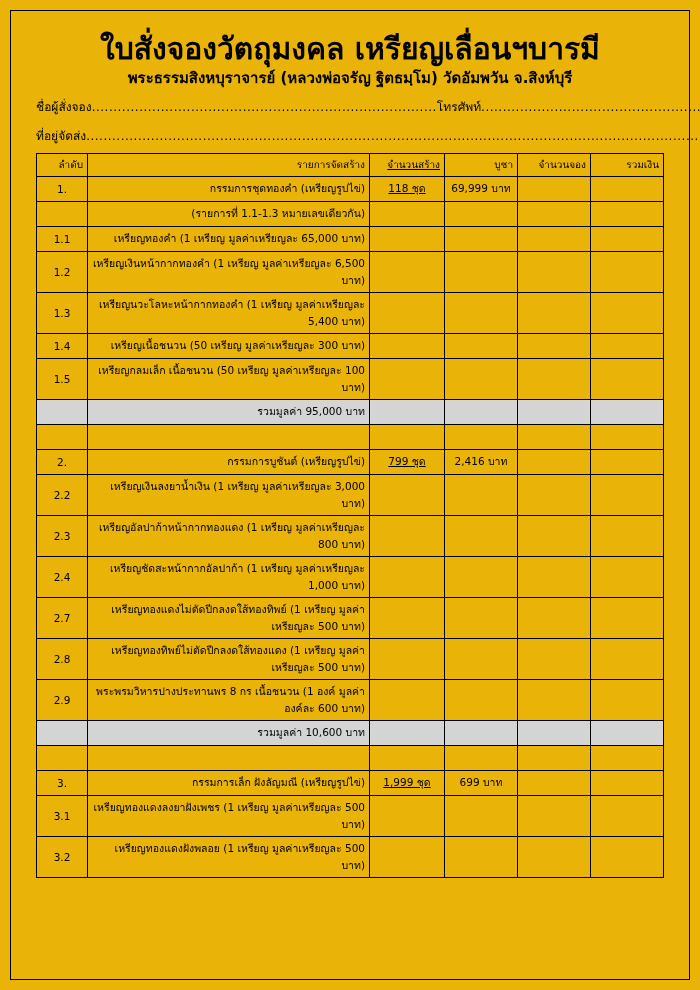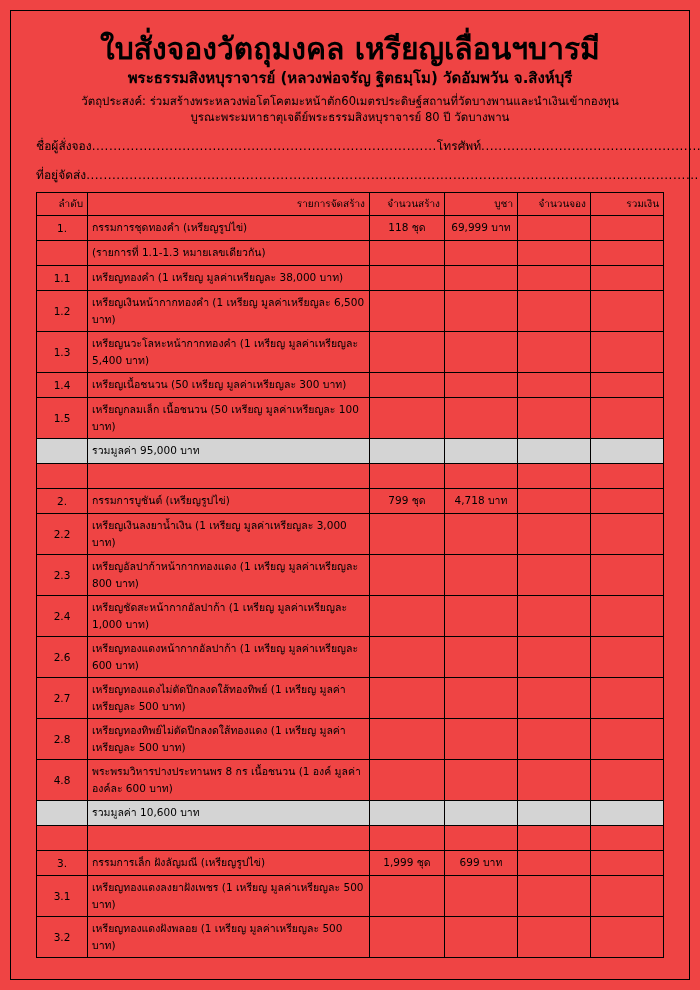--- a/index.html
+++ b/index.html
@@ -9,21 +9,21 @@
   }
   body {
     width: 700px;
     height: 990px;
     font-family: "DejaVu Sans", "Liberation Sans", sans-serif;
   }
   .page {
     position: relative;
     width: 700px;
     height: 990px;
-    background: #ef4444;
+    background: #eab308;
     box-sizing: border-box;
     padding: 22px 26px 4px 26px;
     overflow: hidden;
   }
   .page-border {
     position: absolute;
     left: 10px;
     top: 10px;
     right: 10px;
     bottom: 10px;
@@ -83,22 +83,22 @@
     vertical-align: middle;
     height: 18px;
   }
   table.order th {
     text-align: right;
     font-weight: normal;
     font-size: 10px;
     height: 16px;
   }
   .c-no { width: 42px; text-align: center; }
-  .c-desc { width: auto; text-align: left; }
-  .c-qty { width: 66px; text-align: center; }
+  .c-desc { width: auto; text-align: right; }
+  .c-qty { width: 66px; text-align: center; text-decoration: underline; }
   .c-price { width: 64px; text-align: center; }
   .c-order { width: 64px; text-align: center; }
   .c-total { width: 64px; text-align: center; }
   .sub-no { text-align: center; }
   .desc-indent { padding-left: 8px; }
   .sum-row td {
     background: #d4d4d4;
   }
   .sum-cell {
     padding-left: 14px;
@@ -114,24 +114,20 @@
 </head>
 <body>
 
 <div class="page">
   <div class="page-border"></div>
   <div class="inner">
 
     <div class="title-main">ใบสั่งจองวัตถุมงคล  เหรียญเลื่อนฯบารมี</div>
     <div class="title-sub">พระธรรมสิงหบุราจารย์ (หลวงพ่อจรัญ ฐิตธมฺโม) วัดอัมพวัน จ.สิงห์บุรี</div>
 
-    <div class="purpose">
-      <span>วัตถุประสงค์: ร่วมสร้างพระหลวงพ่อโตโคตมะหน้าตัก60เมตรประดิษฐ์สถานที่วัดบางพานและนำเงินเข้ากองทุน</span>
-      <span class="l2">บูรณะพระมหาธาตุเจดีย์พระธรรมสิงหบุราจารย์ 80 ปี วัดบางพาน</span>
-    </div>
 
     <div class="fieldline">
       <span>ชื่อผู้สั่งจอง</span><span class="dots">................................................................................</span><span>โทรศัพท์</span><span class="dots">....................................................</span>
     </div>
 
     <div class="fieldline">
       <span>ที่อยู่จัดส่ง</span><span class="dots">.................................................................................................</span><span class="dots">.................................................................................................</span>
     </div>
 
     <table class="order">
@@ -157,21 +153,21 @@
           <tr>
             <td class="c-no sub-no"></td>
             <td class="c-desc desc-indent">(รายการที่ 1.1-1.3 หมายเลขเดียวกัน)</td>
             <td class="c-qty"></td>
             <td class="c-price"></td>
             <td class="c-order"></td>
             <td class="c-total"></td>
           </tr>
           <tr>
             <td class="c-no sub-no">1.1</td>
-            <td class="c-desc desc-indent">เหรียญทองคำ (1 เหรียญ มูลค่าเหรียญละ 38,000 บาท)</td>
+            <td class="c-desc desc-indent">เหรียญทองคำ (1 เหรียญ มูลค่าเหรียญละ 65,000 บาท)</td>
             <td class="c-qty"></td>
             <td class="c-price"></td>
             <td class="c-order"></td>
             <td class="c-total"></td>
           </tr>
           <tr>
             <td class="c-no sub-no">1.2</td>
             <td class="c-desc desc-indent">เหรียญเงินหน้ากากทองคำ (1 เหรียญ มูลค่าเหรียญละ 6,500 บาท)</td>
             <td class="c-qty"></td>
             <td class="c-price"></td>
@@ -215,21 +211,21 @@
             <td></td>
             <td></td>
             <td></td>
             <td></td>
             <td></td>
           </tr>
           <tr>
             <td class="c-no sub-no">2.</td>
             <td class="c-desc desc-indent">กรรมการบูชันต์ (เหรียญรูปไข่)</td>
             <td class="c-qty">799 ชุด</td>
-            <td class="c-price">4,718 บาท</td>
+            <td class="c-price">2,416 บาท</td>
             <td class="c-order"></td>
             <td class="c-total"></td>
           </tr>
           <tr>
             <td class="c-no sub-no">2.2</td>
             <td class="c-desc desc-indent">เหรียญเงินลงยาน้ำเงิน (1 เหรียญ มูลค่าเหรียญละ 3,000 บาท)</td>
             <td class="c-qty"></td>
             <td class="c-price"></td>
             <td class="c-order"></td>
             <td class="c-total"></td>
@@ -244,45 +240,37 @@
           </tr>
           <tr>
             <td class="c-no sub-no">2.4</td>
             <td class="c-desc desc-indent">เหรียญชัดสะหน้ากากอัลปาก้า (1 เหรียญ มูลค่าเหรียญละ 1,000 บาท)</td>
             <td class="c-qty"></td>
             <td class="c-price"></td>
             <td class="c-order"></td>
             <td class="c-total"></td>
           </tr>
           <tr>
-            <td class="c-no sub-no">2.6</td>
-            <td class="c-desc desc-indent">เหรียญทองแดงหน้ากากอัลปาก้า (1 เหรียญ มูลค่าเหรียญละ 600 บาท)</td>
-            <td class="c-qty"></td>
-            <td class="c-price"></td>
-            <td class="c-order"></td>
-            <td class="c-total"></td>
-          </tr>
-          <tr>
             <td class="c-no sub-no">2.7</td>
             <td class="c-desc desc-indent">เหรียญทองแดงไม่ตัดปีกลงดใส้ทองทิพย์ (1 เหรียญ มูลค่าเหรียญละ 500 บาท)</td>
             <td class="c-qty"></td>
             <td class="c-price"></td>
             <td class="c-order"></td>
             <td class="c-total"></td>
           </tr>
           <tr>
             <td class="c-no sub-no">2.8</td>
             <td class="c-desc desc-indent">เหรียญทองทิพย์ไม่ตัดปีกลงดใส้ทองแดง (1 เหรียญ มูลค่าเหรียญละ 500 บาท)</td>
             <td class="c-qty"></td>
             <td class="c-price"></td>
             <td class="c-order"></td>
             <td class="c-total"></td>
           </tr>
           <tr>
-            <td class="c-no sub-no">4.8</td>
+            <td class="c-no sub-no">2.9</td>
             <td class="c-desc desc-indent">พระพรมวิหารปางประทานพร 8 กร เนื้อชนวน (1  องค์ มูลค่าองค์ละ 600 บาท)</td>
             <td class="c-qty"></td>
             <td class="c-price"></td>
             <td class="c-order"></td>
             <td class="c-total"></td>
           </tr>
           <tr class="sum-row">
             <td class="c-no sub-no"></td>
             <td class="c-desc sum-cell">รวมมูลค่า 10,600 บาท</td>
             <td class="c-qty"></td>

